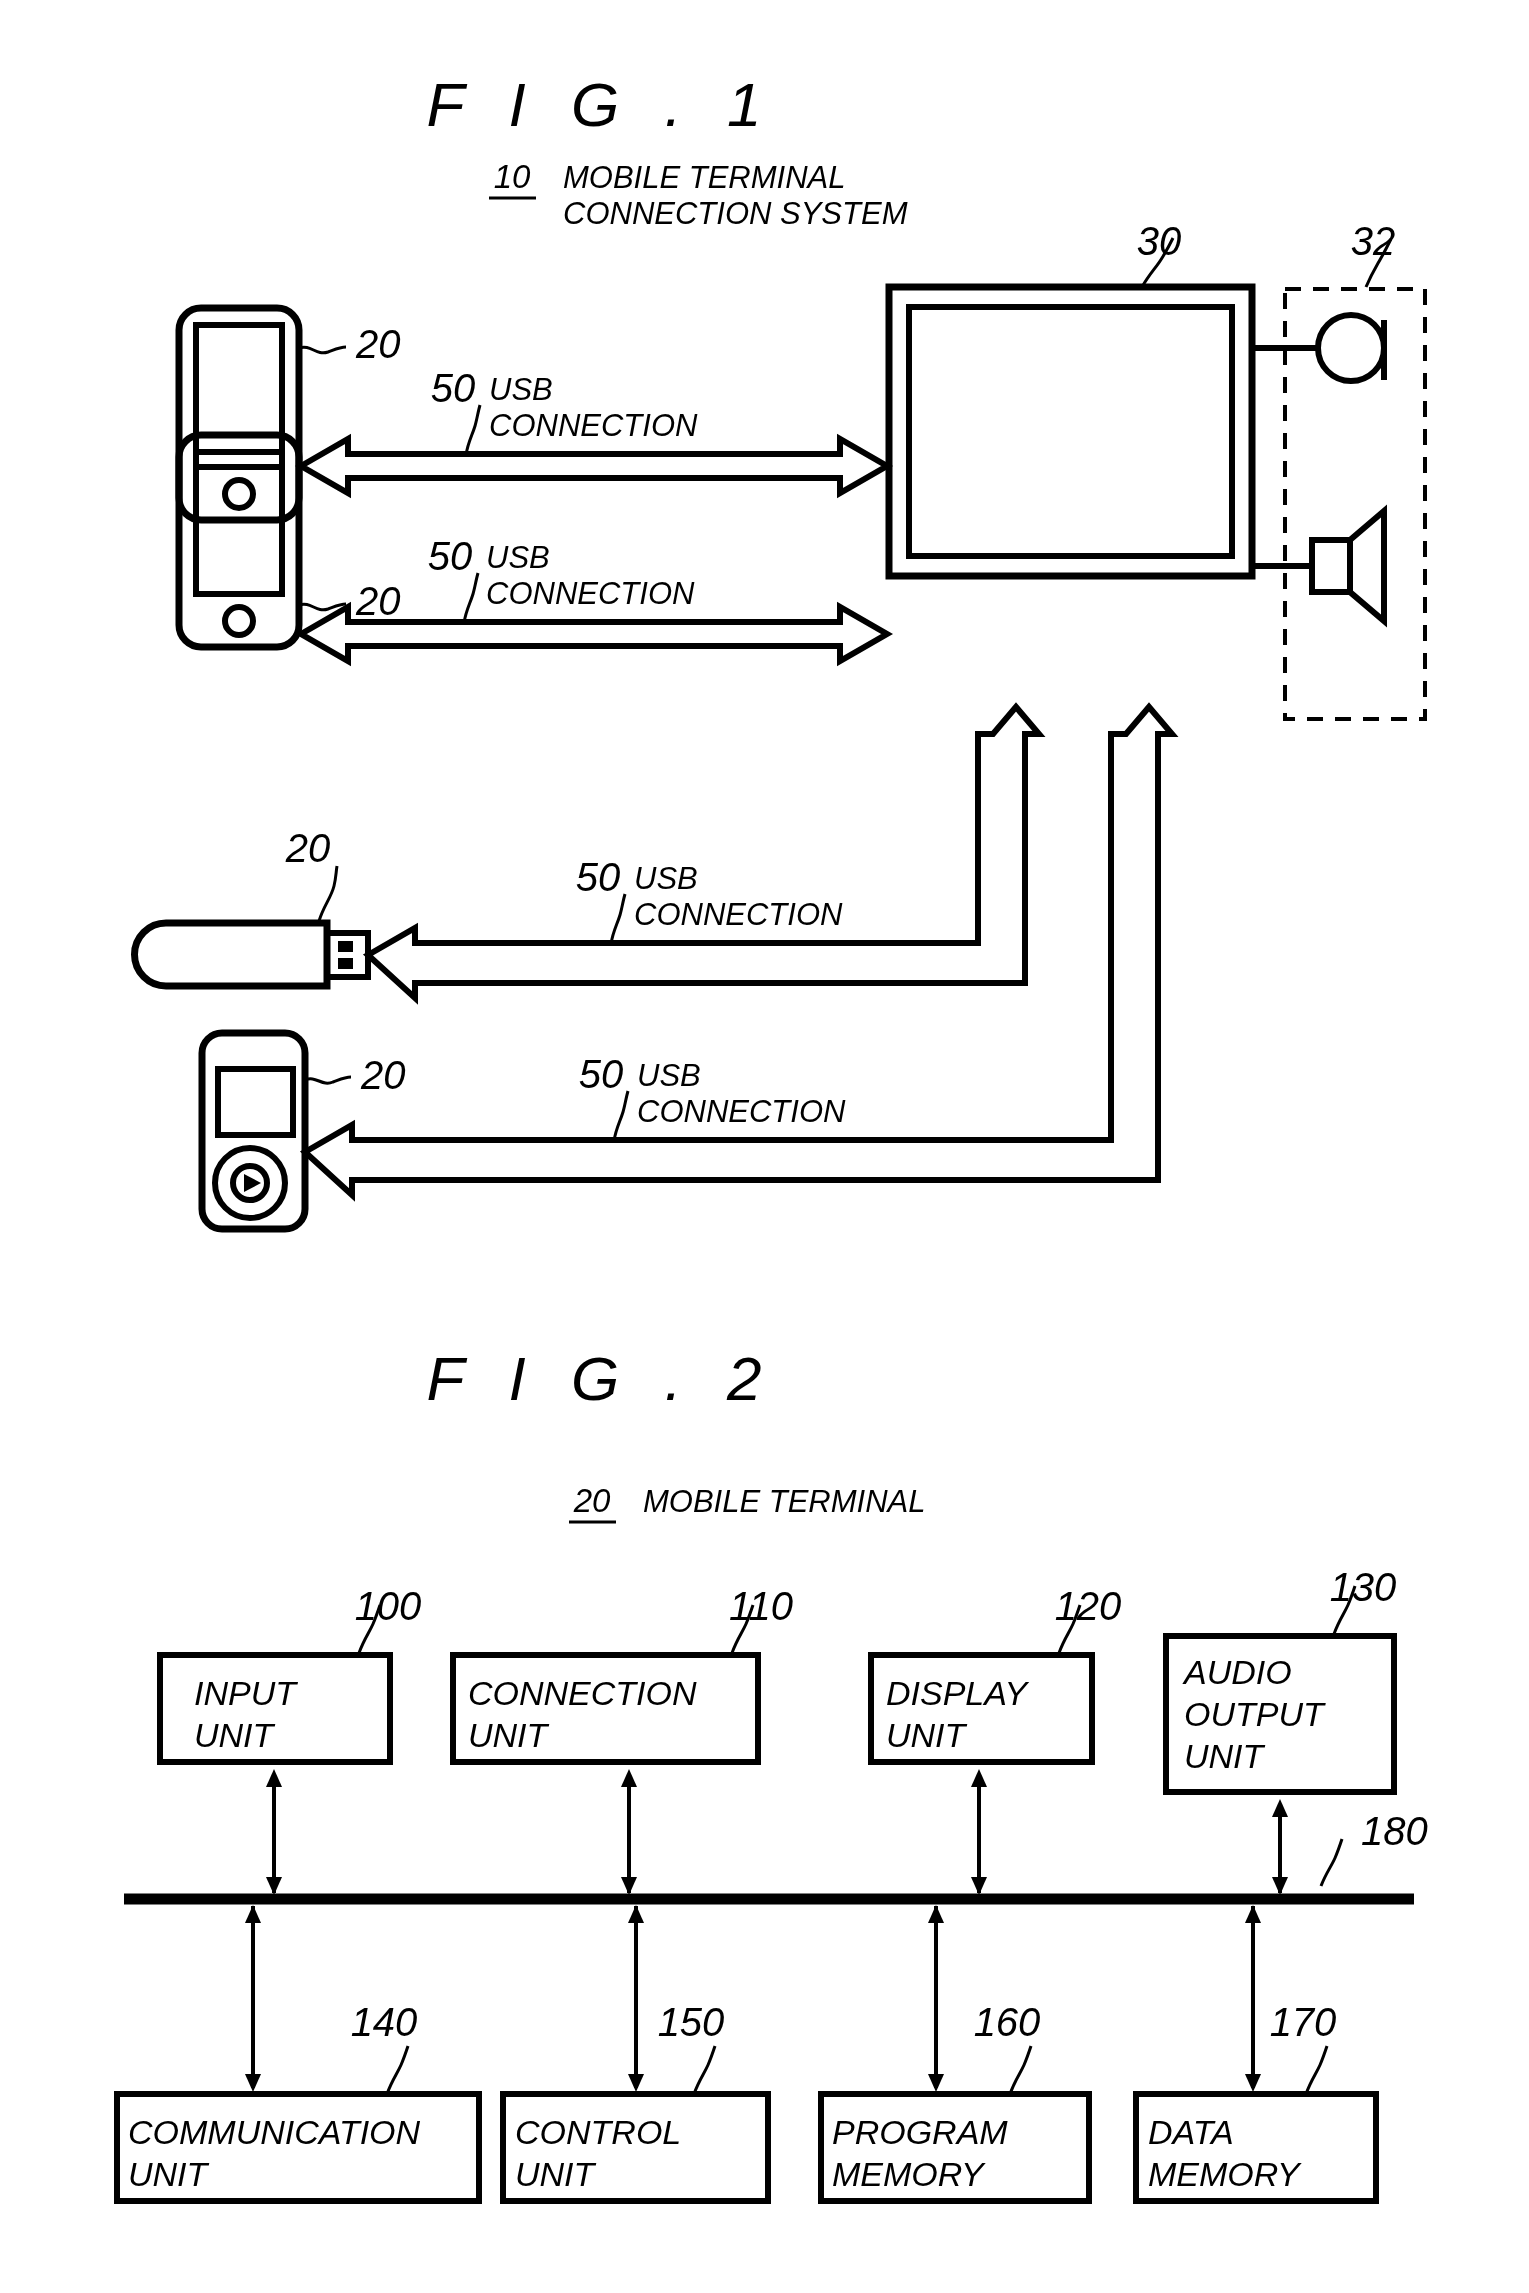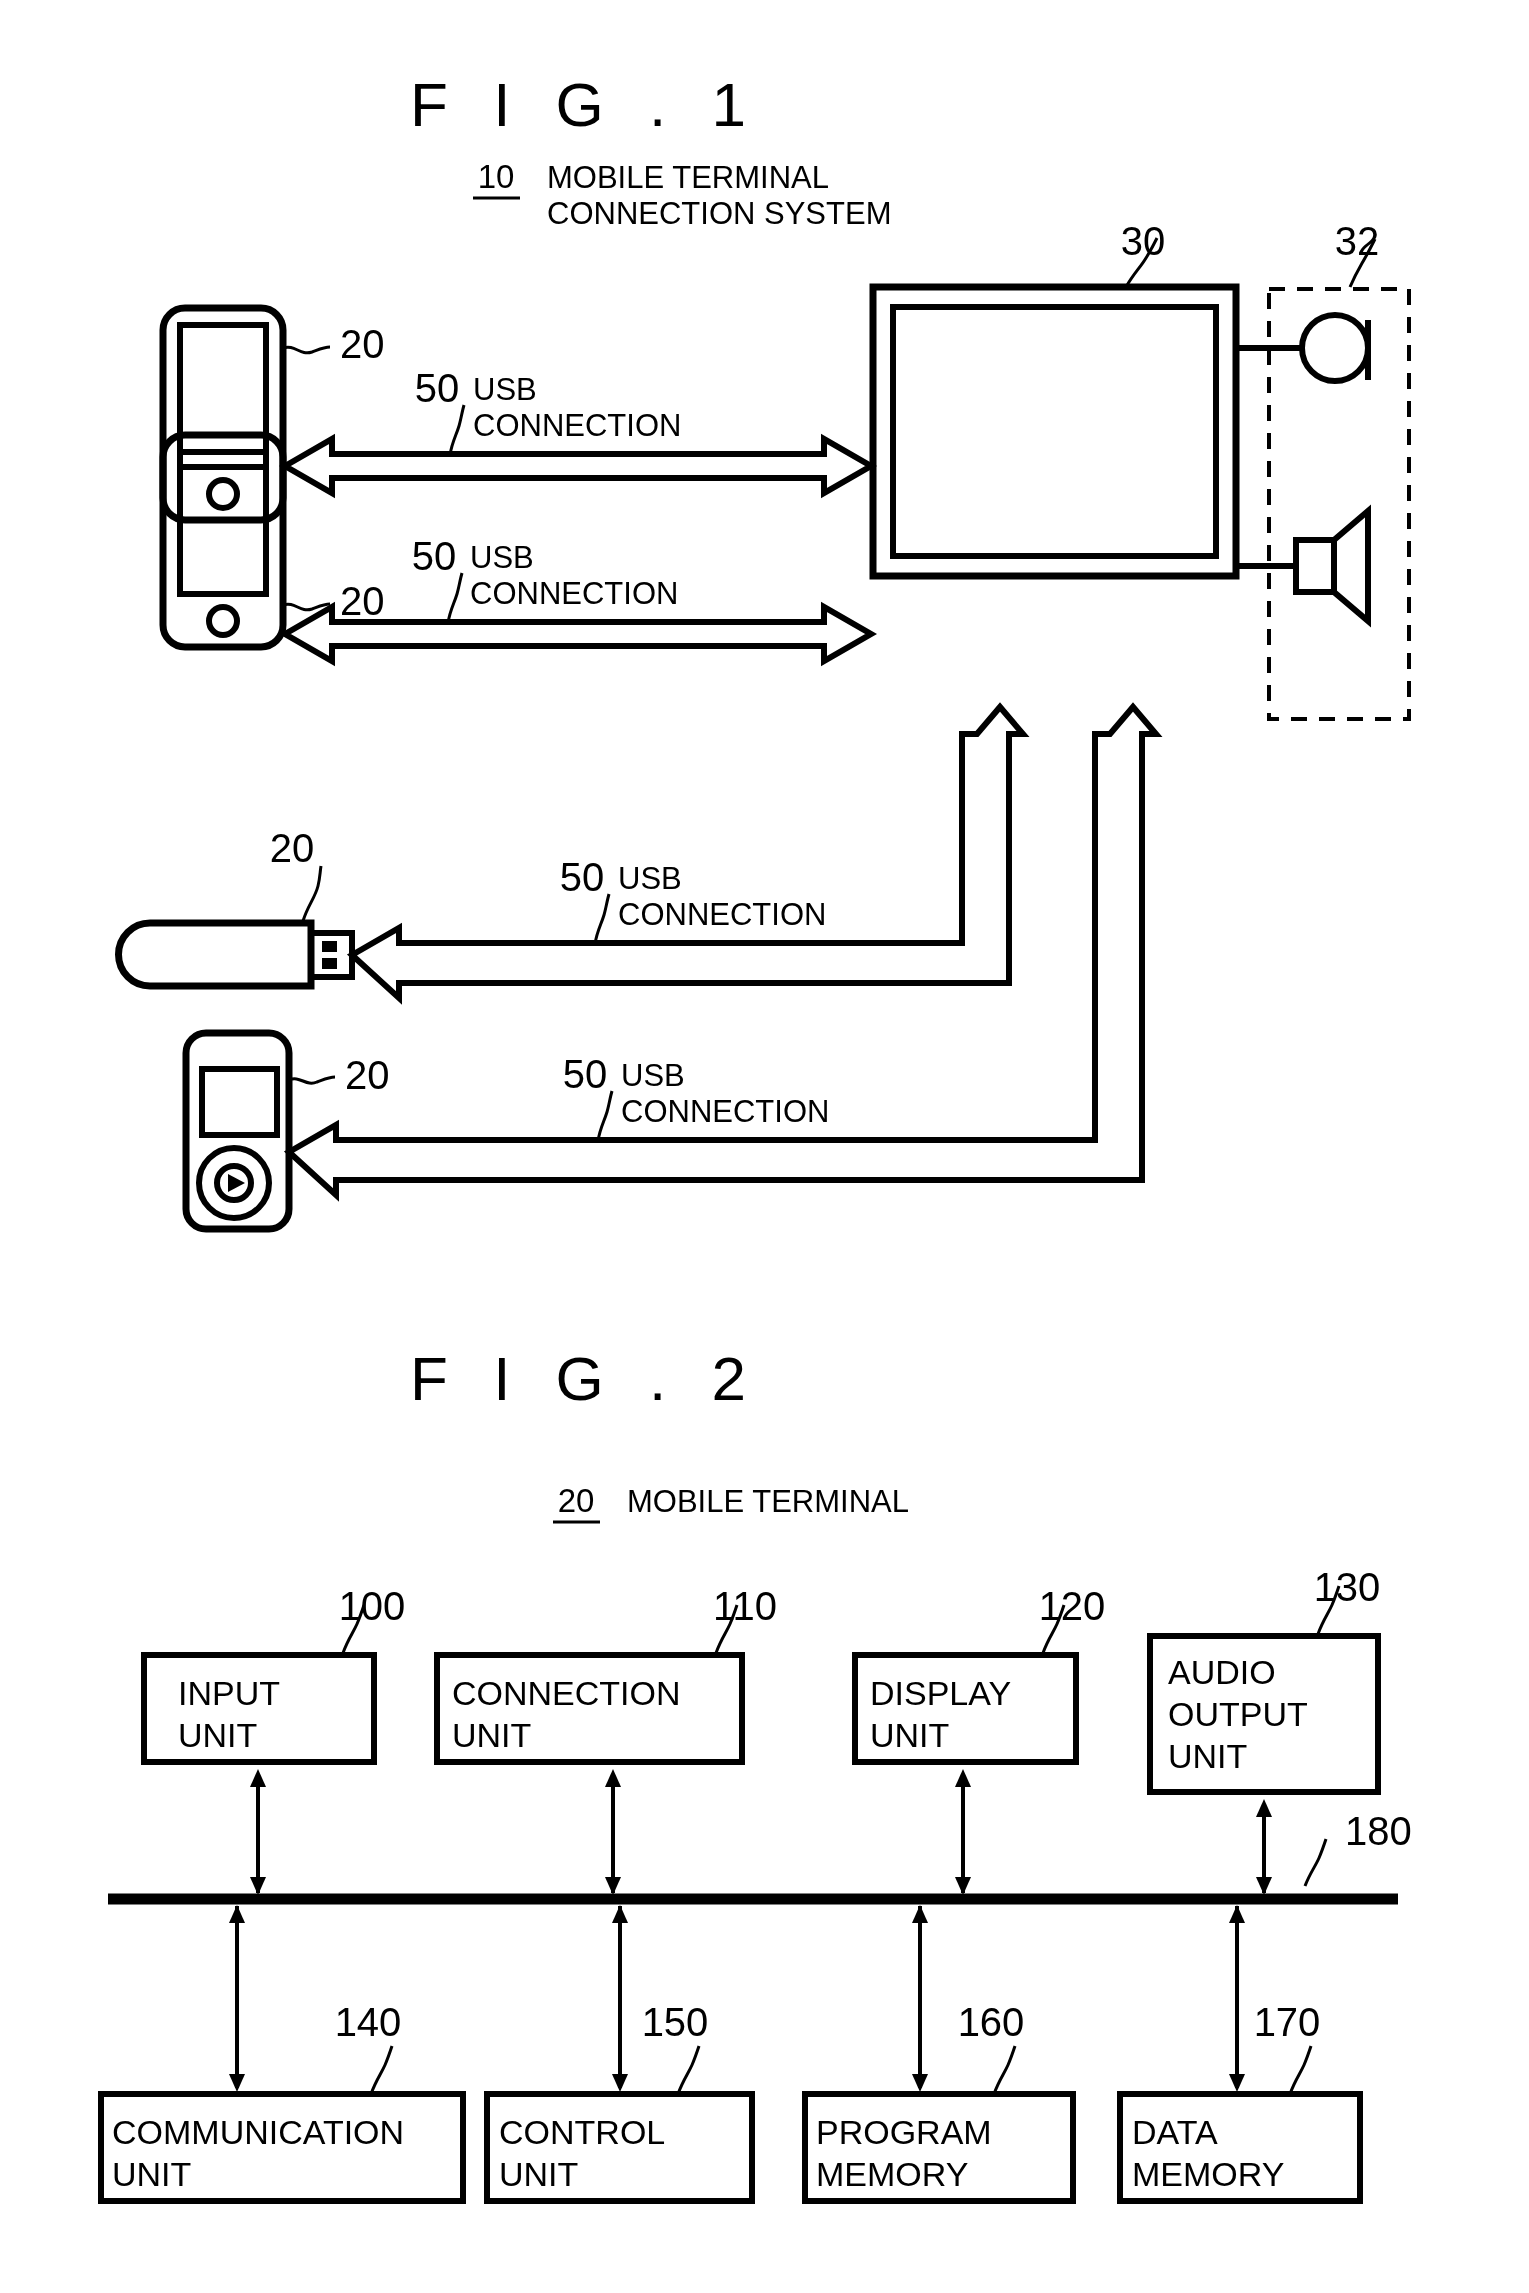--- a/index.html
+++ b/index.html
@@ -1,18 +1,18 @@
 <!DOCTYPE html>
 <html><head>
 <meta charset="utf-8">
 <style>
   html,body{margin:0;padding:0;background:#ffffff;}
   body{width:1529px;height:2293px;position:relative;overflow:hidden;
        font-family:"Liberation Sans", sans-serif;color:#000;}
-  #sheet{position:absolute;left:0;top:0;width:1277px;height:2293px;}
+  #sheet{position:absolute;left:16px;top:0;width:1277px;height:2293px;font-style:italic;}
   svg{display:block;}
   .figtitle{font-family:"Liberation Sans", sans-serif;font-size:62px;letter-spacing:14px;fill:#000;}
   .hdr{font-family:"Liberation Sans", sans-serif;font-size:31px;fill:#000;}
   .hdrnum{font-family:"Liberation Sans", sans-serif;font-size:33px;fill:#000;}
   .num{font-family:"Liberation Sans", sans-serif;font-size:40px;fill:#000;}
   .boxtxt{font-family:"Liberation Sans", sans-serif;font-size:34px;fill:#000;}
   .ln{stroke:#000;fill:none;}
 </style>
 </head>
 <body>

